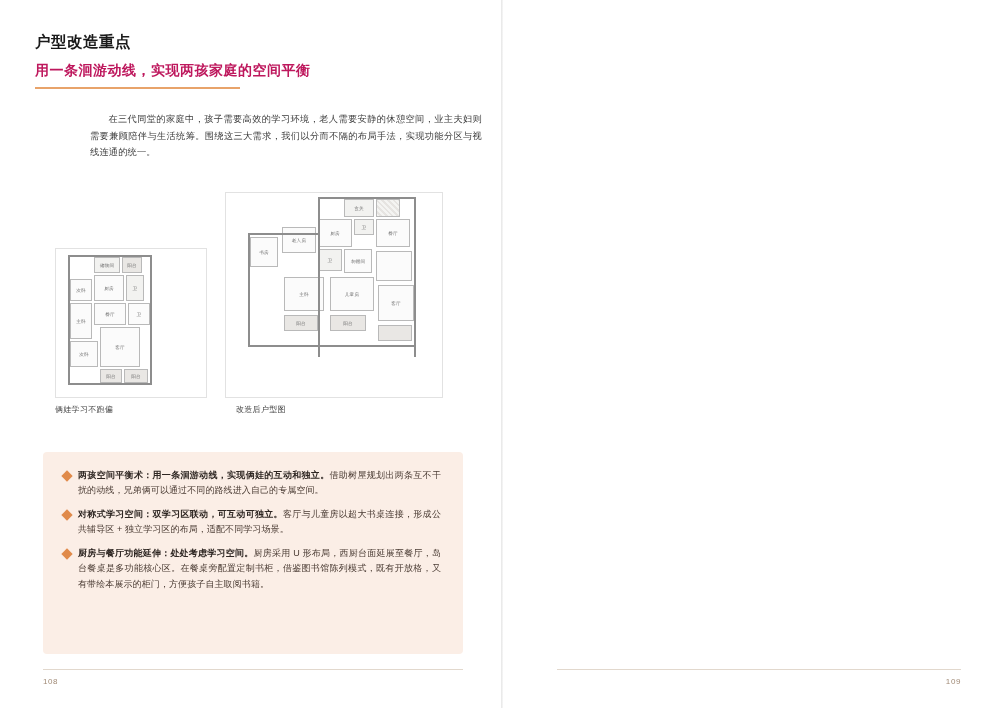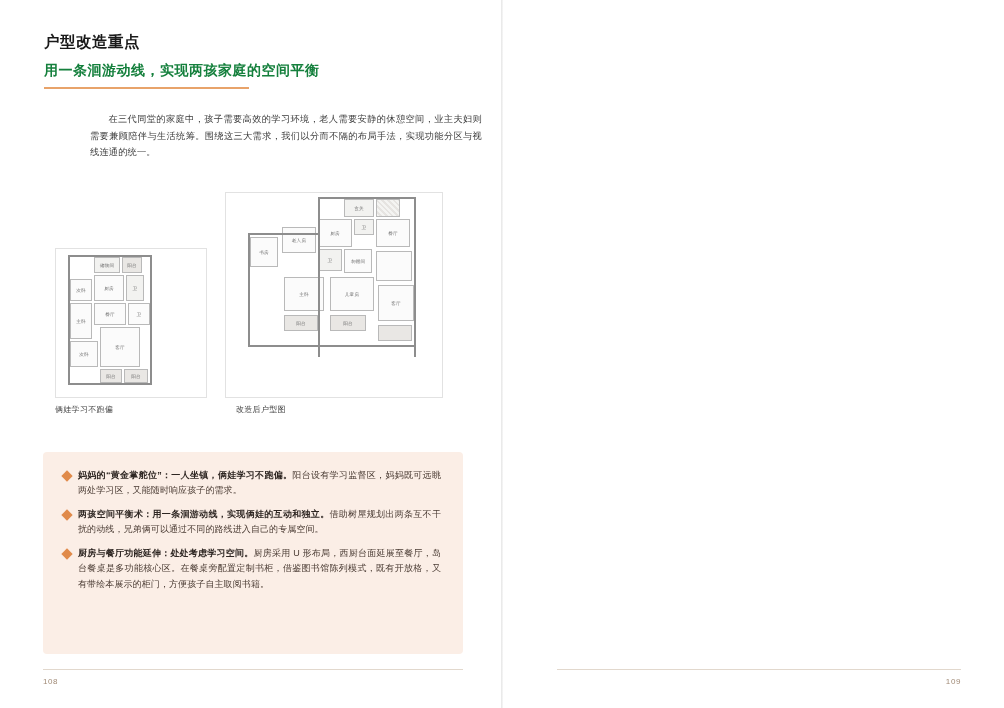--- a/index.html
+++ b/index.html
@@ -38,21 +38,21 @@
   
   .h-title {
     font-size: 15.5px;
     font-weight: bold;
     color: #1a1a1a;
     letter-spacing: 0.5px;
   }
   .h-sub {
     font-size: 14px;
     font-weight: bold;
-    color: #15803d;
+    color: #be185d;
     letter-spacing: 0.5px;
     margin-top: 9px;
   }
   .h-rule {
     width: 118px;
     height: 2px;
     background: #e8a36a;
     margin-top: 7px;
   }
   .h-rule.wide { width: 205px; }
@@ -60,21 +60,21 @@
   .body-text {
     font-size: 9.2px;
     line-height: 1.82;
     color: #3b3b3b;
     text-align: justify;
     letter-spacing: 0.2px;
   }
   .indent { text-indent: 2em; }
 
   
-  .left-head { position: absolute; left: 44px; top: 32px; width: 420px; }
+  .left-head { position: absolute; left: 35px; top: 32px; width: 420px; }
   .left-para { position: absolute; left: 57px; top: 111px; width: 392px; margin-left: 33px; }
 
   .plans { position: absolute; left: 43px; top: 186px; width: 420px; height: 230px; }
   .plan-box {
     position: absolute;
     background: #ffffff;
     border: 1px solid #e2e2e2;
   }
   .plan-before { left: 12px; top: 62px; width: 150px; height: 148px; }
   .plan-after  { left: 182px; top: 6px; width: 216px; height: 204px; }
@@ -225,25 +225,25 @@
         <div class="wall" style="left:92px;top:4px;width:96px;height:1.5px;"></div>
         <div class="wall" style="left:188px;top:4px;width:1.5px;height:160px;"></div>
         <div class="wall" style="left:22px;top:152px;width:166px;height:1.5px;"></div>
       </div>
       <div class="plan-caption cap-after">改造后户型图</div>
     </div>
 
     <div class="tips">
       <div class="tip-row">
         <div class="tip-diamond"></div>
-        <div class="tip-text"><b>妈妈的“黄金掌舵位”：一人坐镇，俩娃学习不跑偏。</b>阳台设有学习监督区，妈妈既可远眺两处学习区，又能随时响应孩子的需求。</div>
+        <div class="tip-text"><b>两孩空间平衡术：用一条洄游动线，实现俩娃的互动和独立。</b>借助树屋规划出两条互不干扰的动线，兄弟俩可以通过不同的路线进入自己的专属空间。</div>
       </div>
       <div class="tip-row">
         <div class="tip-diamond"></div>
-        <div class="tip-text"><b>两孩空间平衡术：用一条洄游动线，实现俩娃的互动和独立。</b>借助树屋规划出两条互不干扰的动线，兄弟俩可以通过不同的路线进入自己的专属空间。</div>
+        <div class="tip-text"><b>对称式学习空间：双学习区联动，可互动可独立。</b>客厅与儿童房以超大书桌连接，形成公共辅导区 + 独立学习区的布局，适配不同学习场景。</div>
       </div>
       <div class="tip-row">
         <div class="tip-diamond"></div>
         <div class="tip-text"><b>厨房与餐厅功能延伸：处处考虑学习空间。</b>厨房采用 U 形布局，西厨台面延展至餐厅，岛台餐桌是多功能核心区。在餐桌旁配置定制书柜，借鉴图书馆陈列模式，既有开放格，又有带绘本展示的柜门，方便孩子自主取阅书籍。</div>
       </div>
     </div>
 
     <div class="folio-rule folio-rule-left"></div>
     <div class="folio folio-left">108</div>
   </div>

